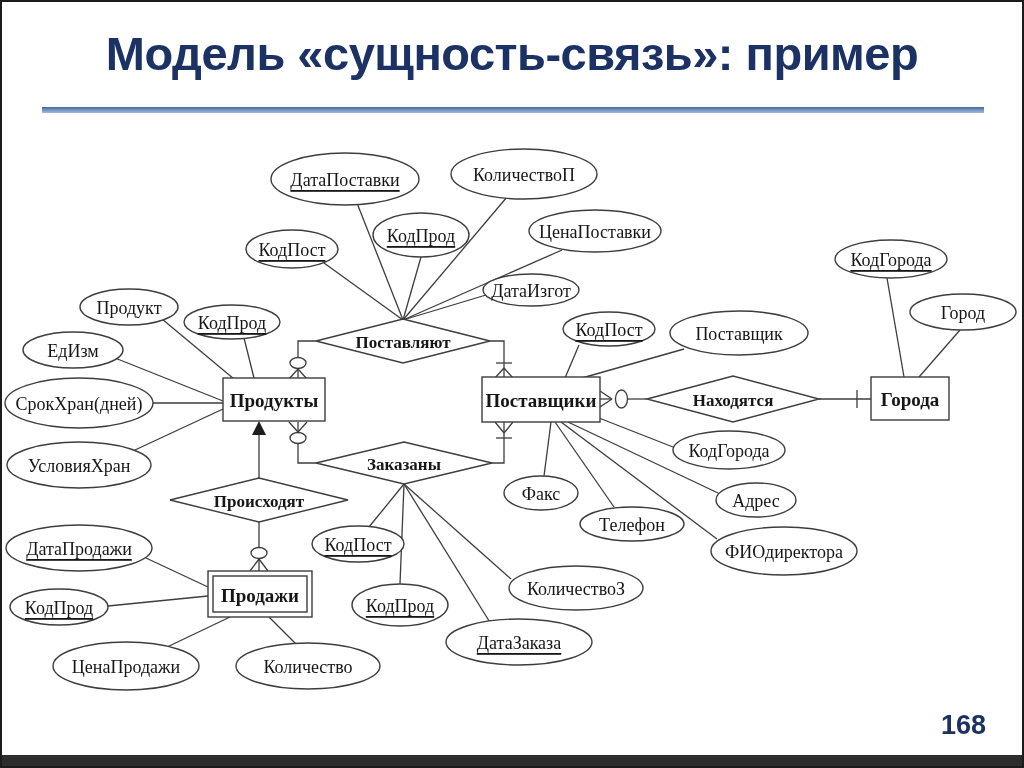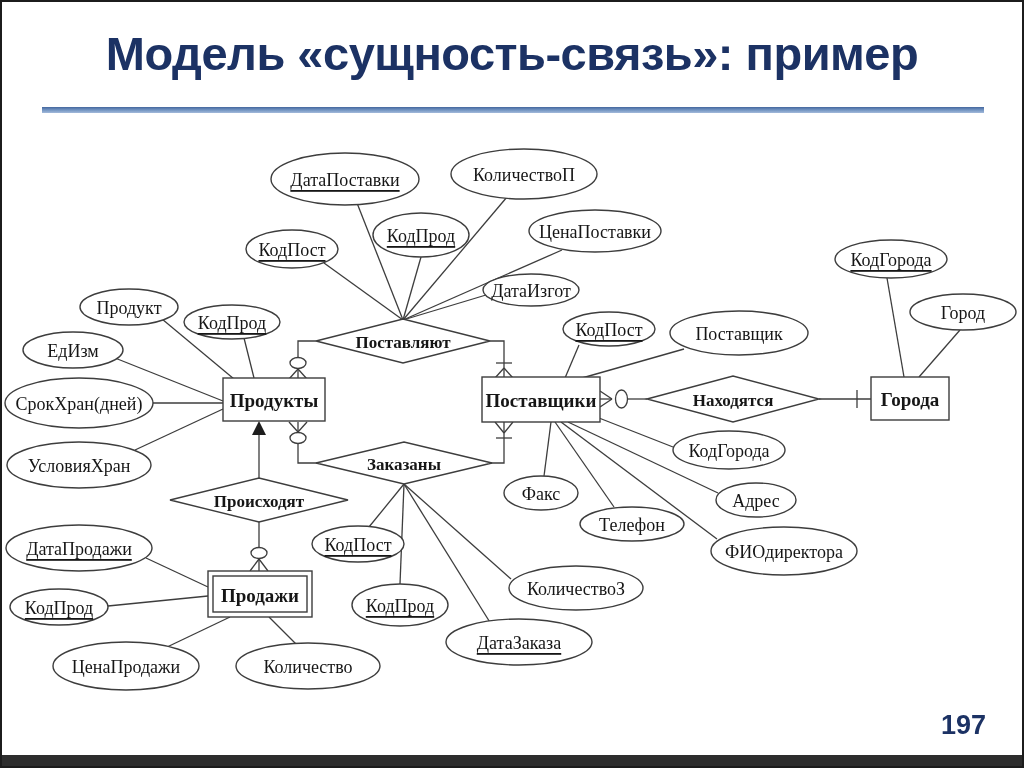--- a/index.html
+++ b/index.html
@@ -290,15 +290,15 @@
       <rect class="shape" x="869" y="375" width="78" height="43"></rect>
       <text class="entity-label" x="908" y="397">Города</text>
     </g>
     <g>
       <rect class="shape" x="206" y="569" width="104" height="46"></rect>
       <rect class="shape" x="211" y="574" width="94" height="36"></rect>
       <text class="entity-label" x="258" y="593">Продажи</text>
     </g>
   </svg>
 
-  <div class="page-number">197</div>
+  <div class="page-number">168</div>
   <div class="bottom-bar"></div>
 </div>
 
 </body></html>

